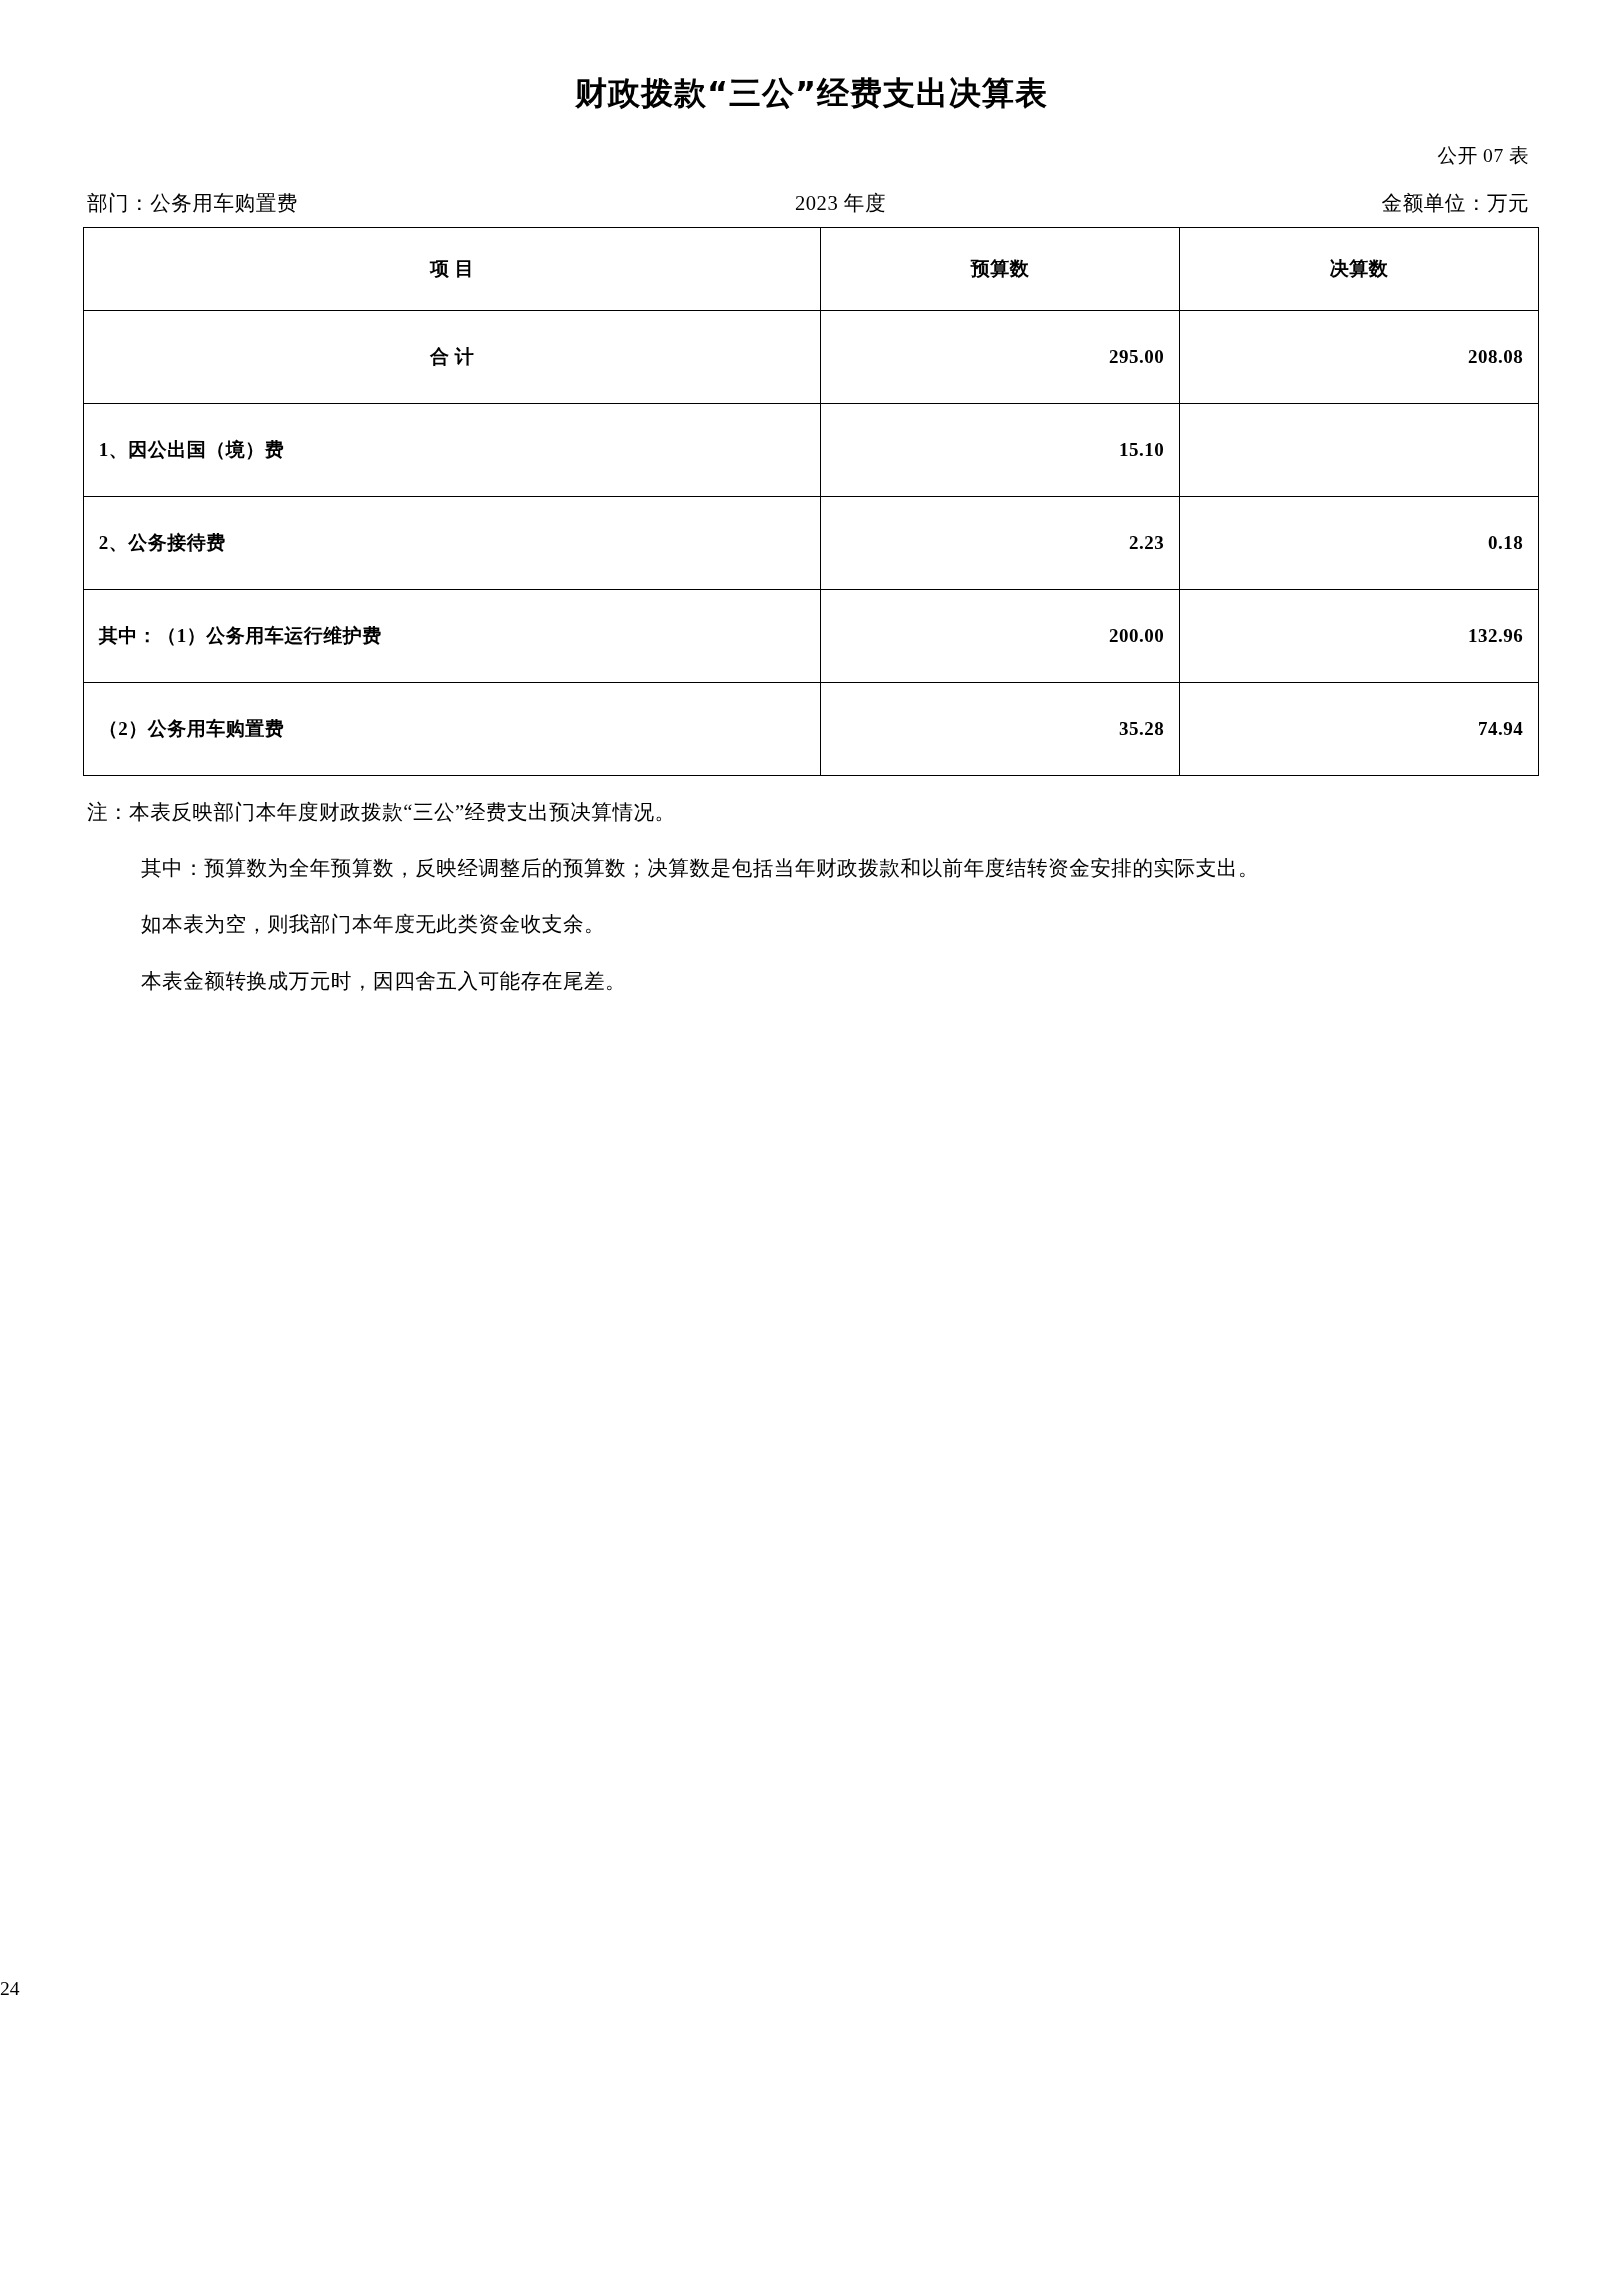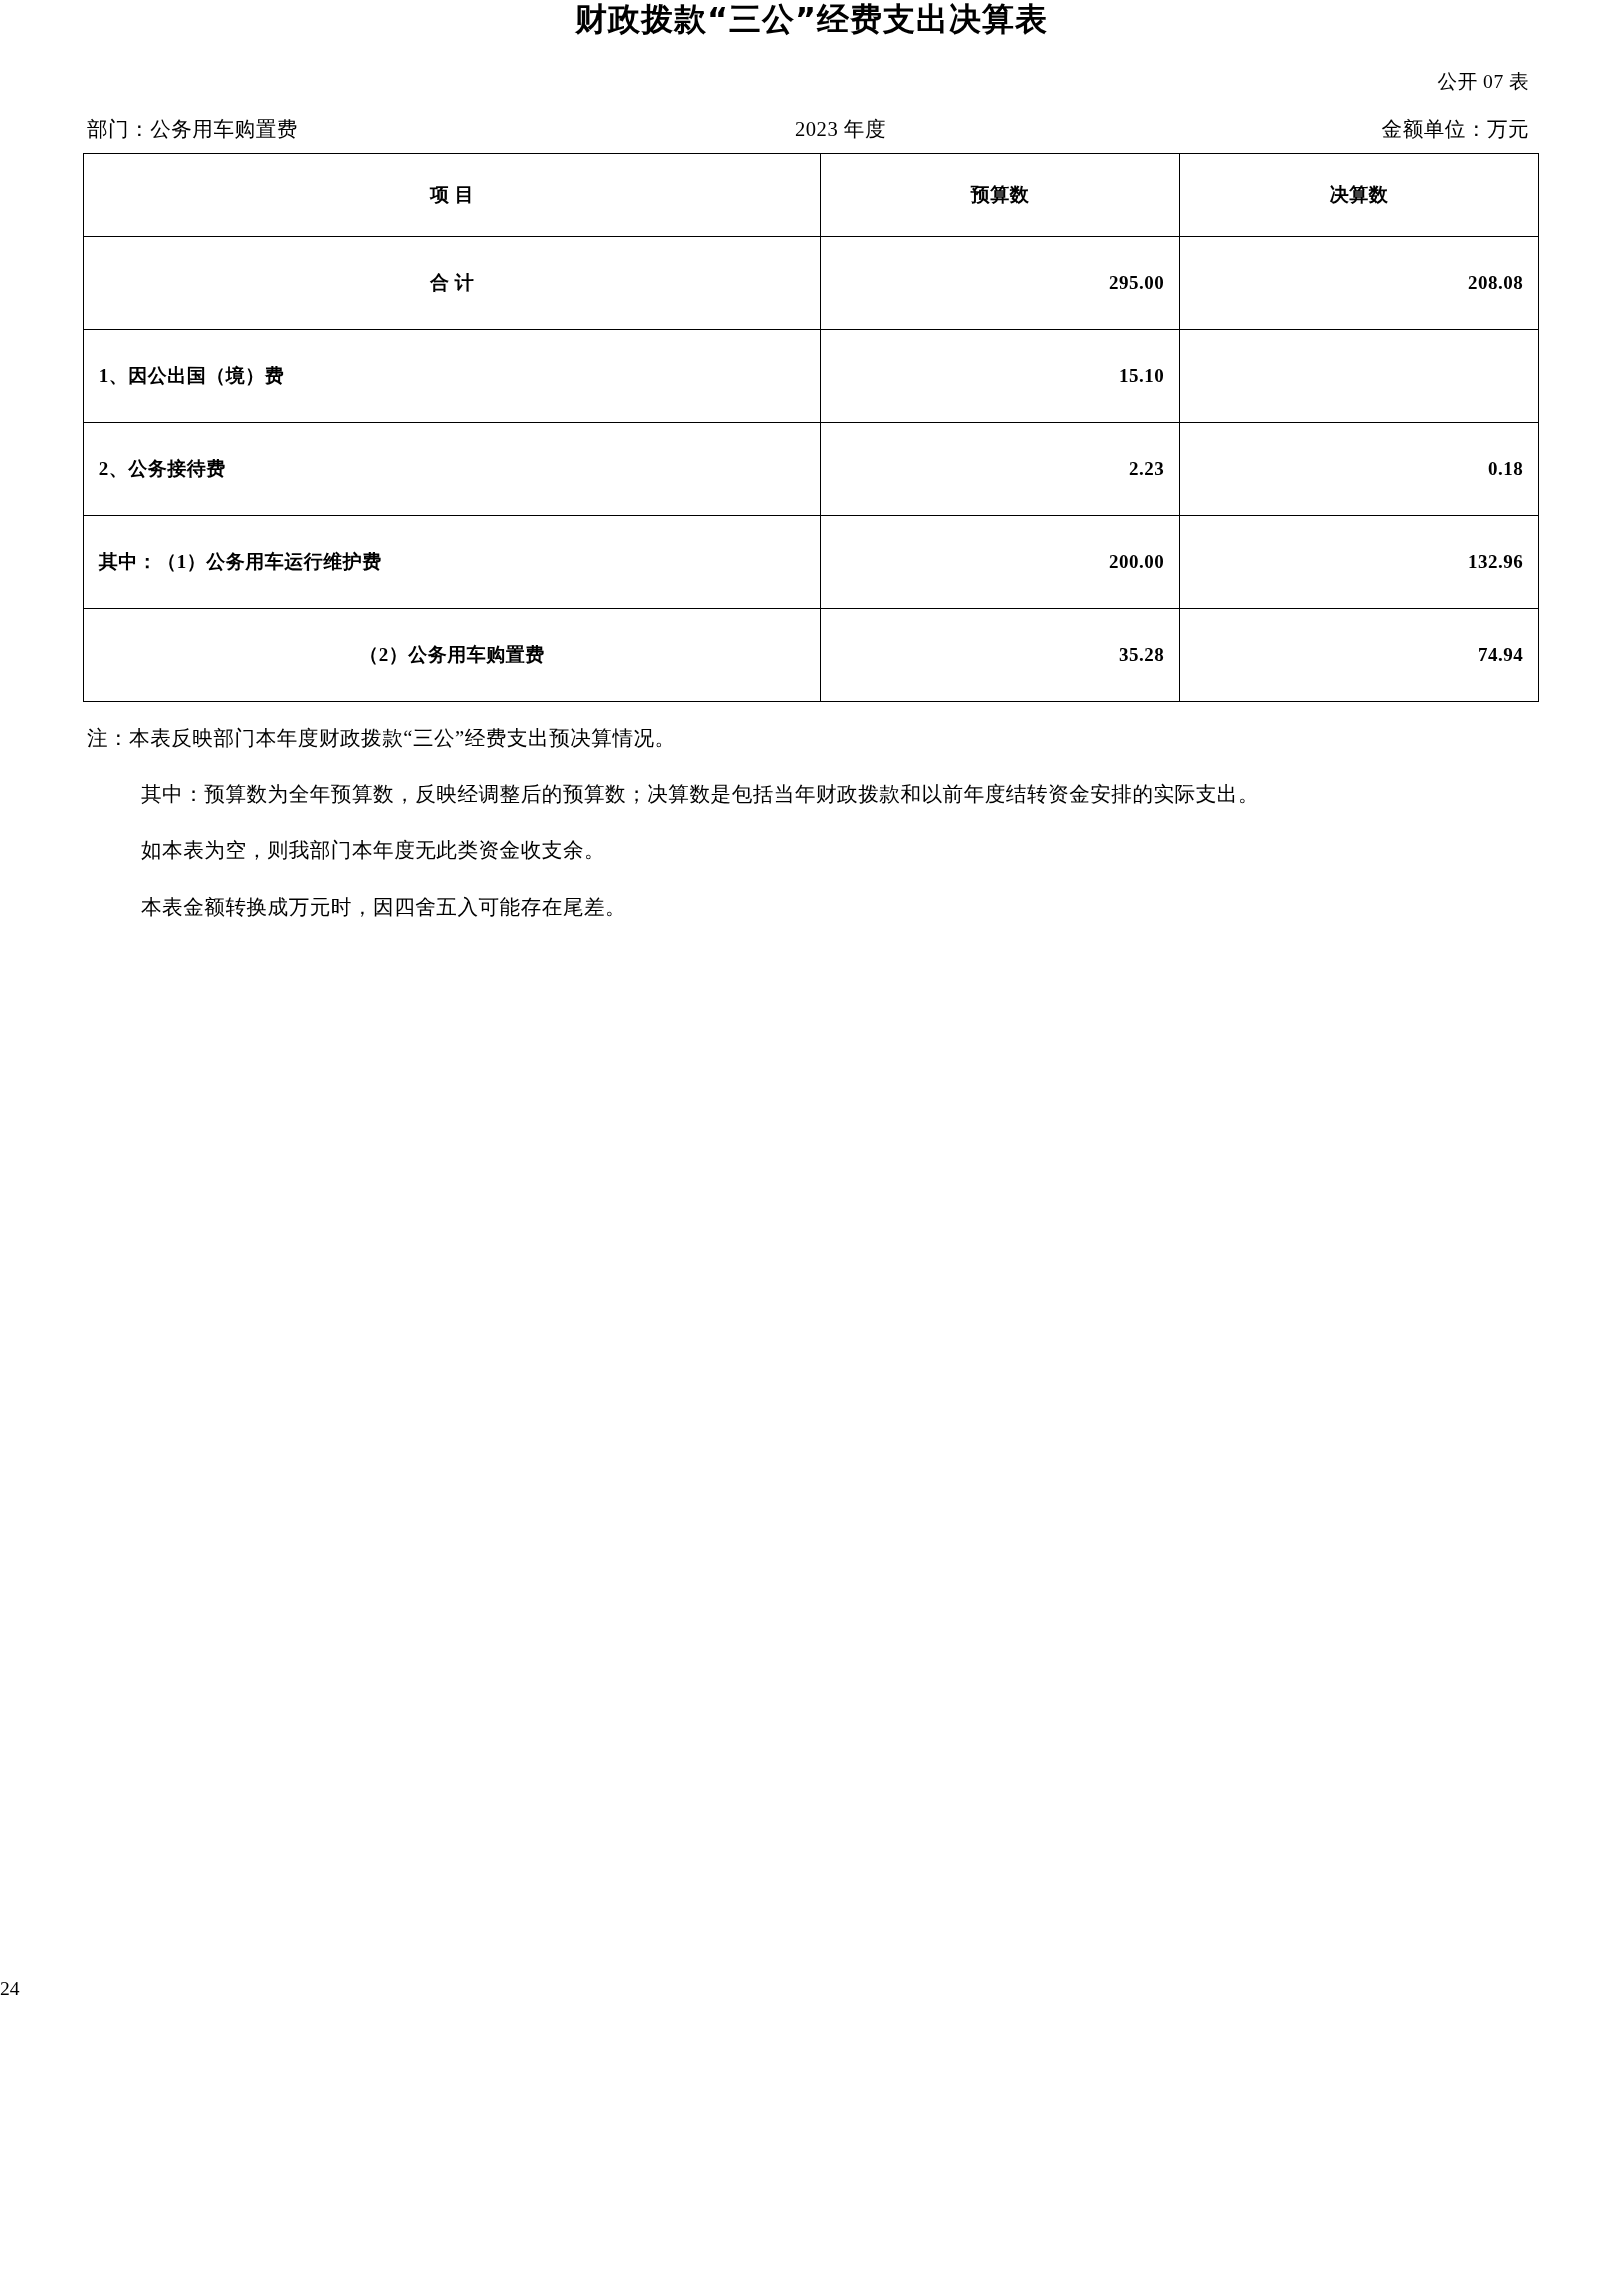--- a/index.html
+++ b/index.html
@@ -22,20 +22,21 @@
     box-sizing: border-box;
     padding: 0 83px;
   }
   .doc-title {
     text-align: center;
     font-family: "DejaVu Sans", "Liberation Sans", sans-serif;
     font-weight: bold;
     font-size: 32px;
     letter-spacing: 1px;
     margin: 0;
+    padding-top: 74px;
     line-height: 1.2;
   }
   .sheet-code {
     text-align: right;
     font-size: 19.6px;
     margin-top: 30px;
     padding-right: 10.8px;
     letter-spacing: 0.5px;
   }
   .meta-row {
@@ -93,21 +94,21 @@
   .cell-left {
     text-align: left;
     letter-spacing: 0.5px;
   }
   .cell-right {
     text-align: right;
     font-family: "Liberation Serif", "DejaVu Serif", serif;
     letter-spacing: 0.5px;
     padding-right: 17.7px;
   }
-  .indent1 { padding-left: 54px; text-align: center; }
+  .indent1 { padding-left: 54px; }
 
   .notes {
     margin-top: 22.6px;
     font-size: 20.6px;
     line-height: 1.35;
   }
   .notes .note-line {
     margin-top: 28.5px;
     letter-spacing: 0.5px;
   }

